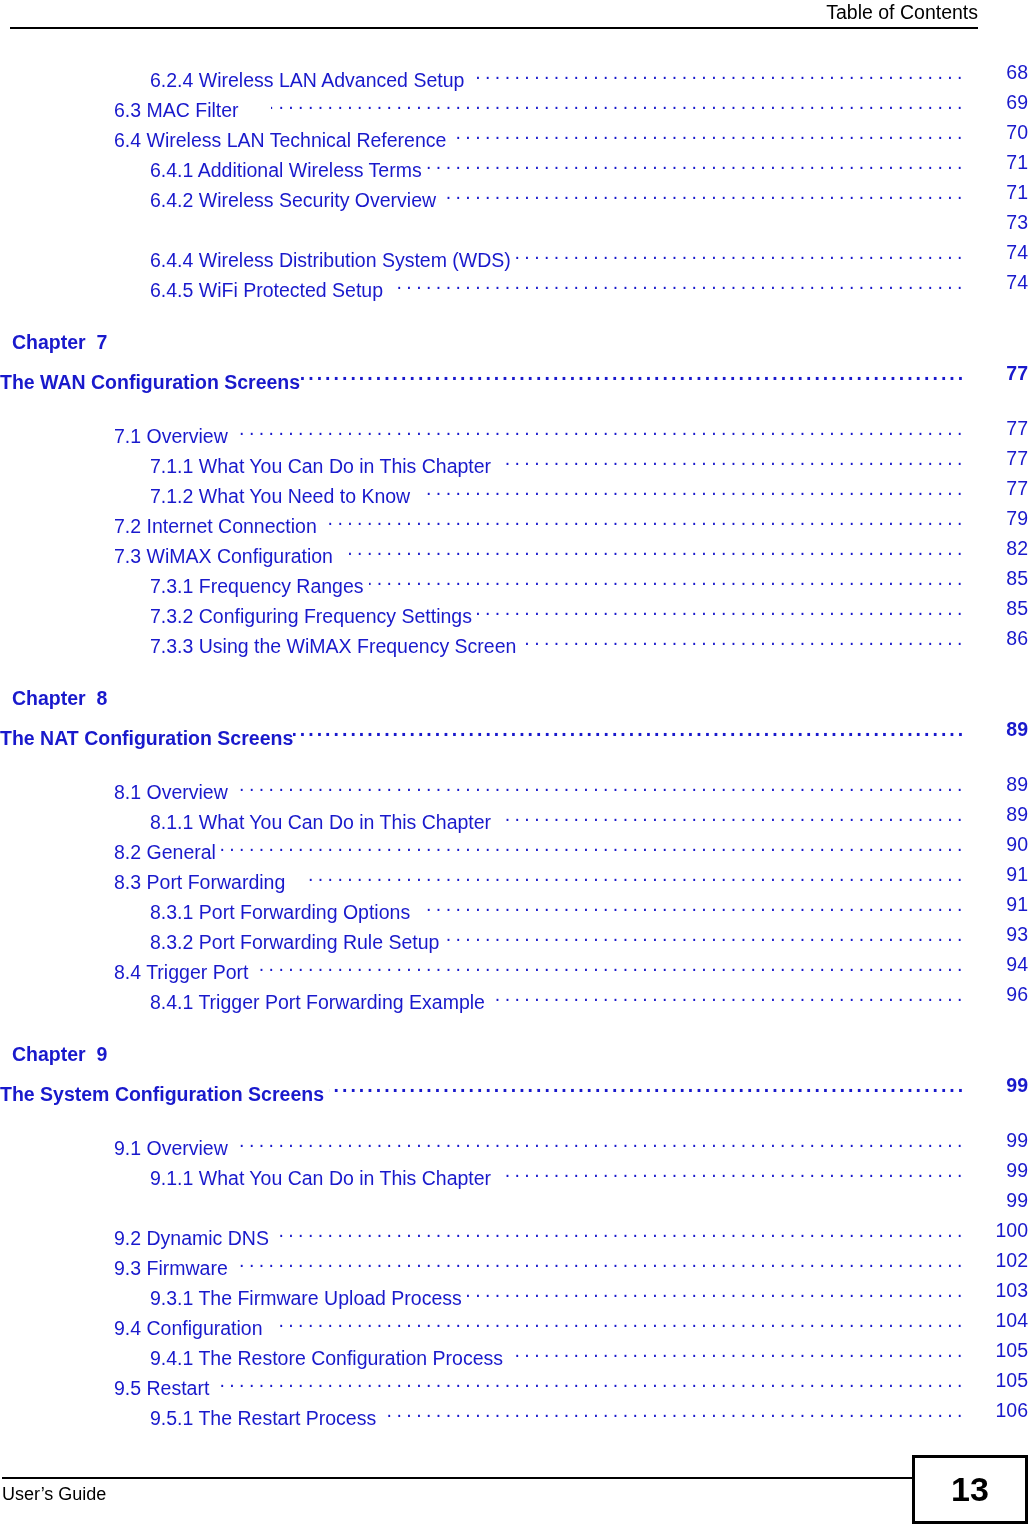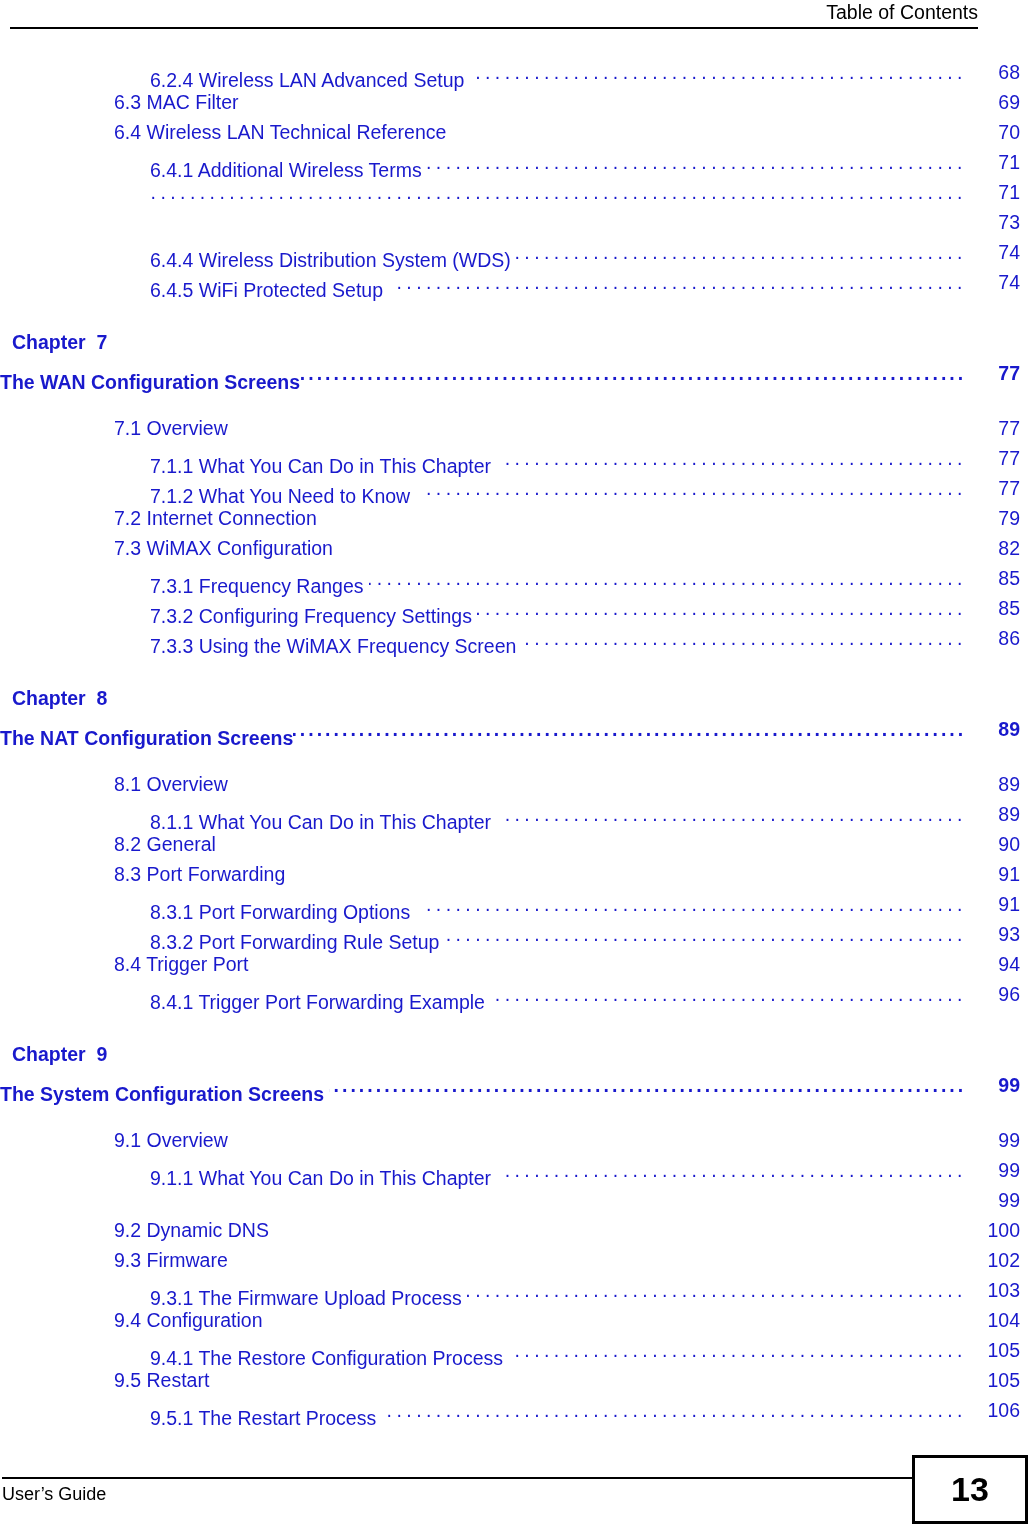--- a/index.html
+++ b/index.html
@@ -97,26 +97,26 @@
     letter-spacing: -0.5px;
     font-size: 19.5px;
     line-height: 30px;
   }
   .row-page {
     position: absolute;
     right: 0px;
     top: 0;
     width: 66px;
     text-align: right;
-    padding-right: 8px;
+    padding-right: 0px;
     box-sizing: border-box;
   }
 
   
-  .lvl2 .row-inner { left: 77px; flex-direction: column; }
+  .lvl2 .row-inner { left: 77px; }
   .lvl3 .row-inner { left: 113px; }
   .chapter-label {
     position: relative;
     height: 30px;
     line-height: 30px;
     font-size: 19.5px;
     font-weight: bold;
     color: #1919cc;
     white-space: pre;
     padding-left: 12px;
@@ -218,20 +218,21 @@
       </div>
       <div class="toc-row lvl3">
         <div class="row-inner">
           <span class="row-label">6.4.1 Additional Wireless Terms </span>
           <span class="row-dots"></span>
         </div>
         <div class="row-page">71</div>
       </div>
       <div class="toc-row lvl3">
         <div class="row-inner">
+          <span class="row-label">6.4.2 Wireless Security Overview  </span>
           <span class="row-dots"></span>
         </div>
         <div class="row-page">71</div>
       </div>
       <div class="toc-row lvl3">
         <div class="row-page">73</div>
       </div>
       <div class="toc-row lvl3">
         <div class="row-inner">
           <span class="row-label">6.4.4 Wireless Distribution System (WDS) </span>

